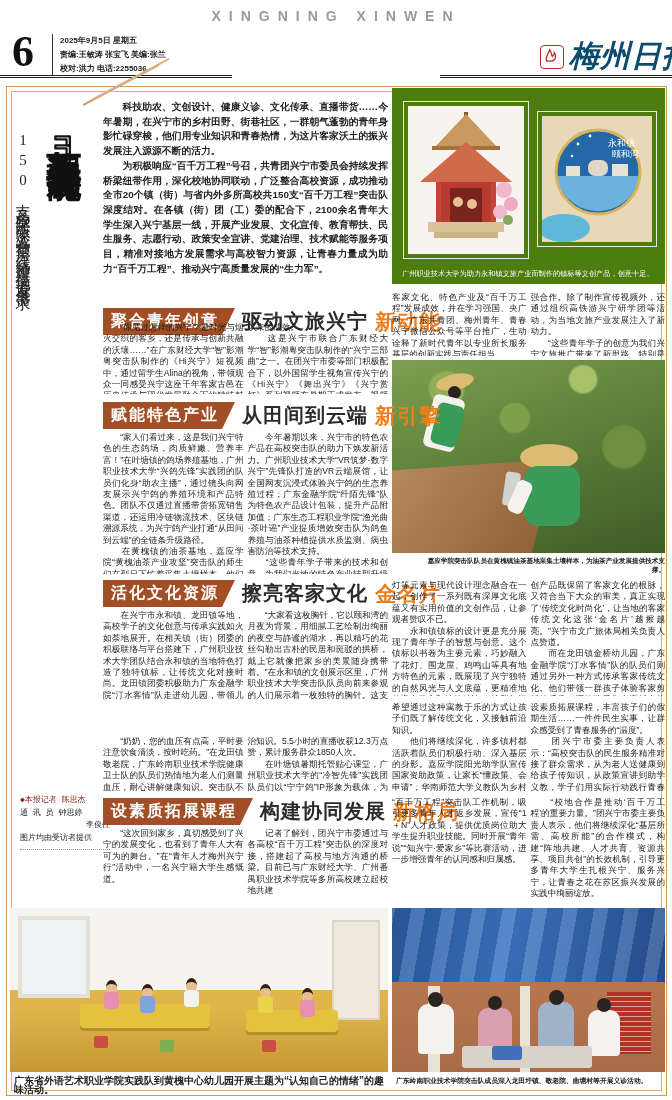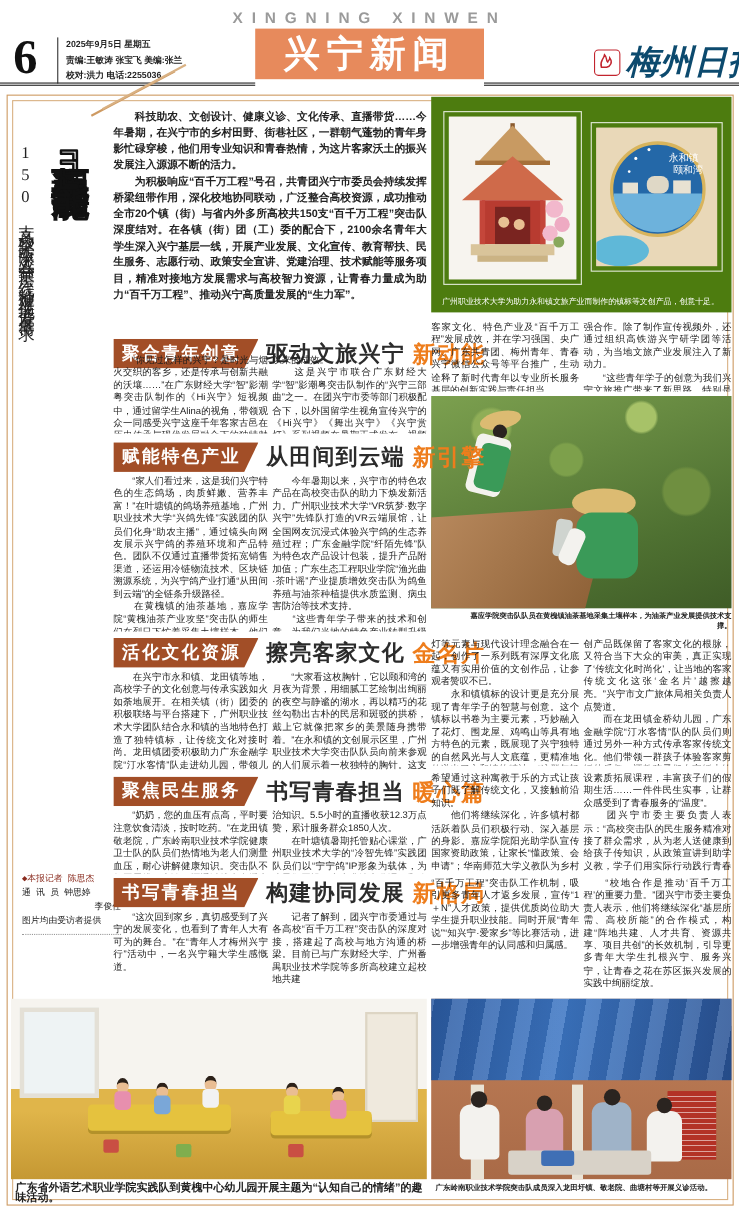--- a/index.html
+++ b/index.html
@@ -108,23 +108,20 @@
   .cap-mid{left:420px;top:556px;width:245px;text-align:right;font-size:6.6px;}
   .cap-bl{left:14px;top:1076px;width:372px;}
   .cap-br{left:396px;top:1076px;width:268px;font-size:6.8px;}
 </style>
 </head>
 <body>
 
 <div id="page">
 
   <div class="abs mast-en">XINGNING  XINWEN</div>
-  <div class="abs mast-box">
-    <span class="mast-cn">兴宁新闻</span>
-  </div>
   <div class="abs pageno">6</div>
   <div class="abs head-divider"></div>
   <div class="abs head-info">
     <div>2025年9月5日  星期五</div>
     <div>责编:王敏涛  张宝飞  美编:张兰</div>
     <div>校对:洪力  电话:2255036</div>
   </div>
   <div class="abs rule rule-l"></div>
   <div class="abs rule rule-r"></div>
   <div class="abs brand">
@@ -247,39 +244,34 @@
     <div class="col">　　在兴宁市永和镇、龙田镇等地，高校学子的文化创意与传承实践如火如荼地展开。在相关镇（街）团委的积极联络与平台搭建下，广州职业技术大学团队结合永和镇的当地特色打造了独特镇标，让传统文化对接时尚。龙田镇团委积极助力广东金融学院“汀水客情”队走进幼儿园，带领儿童体验剪纸，播撒文化种子。这些项目都彰显了青年学子在共青团支持下活化传统、赋能地方的创新力量。</div>
     <div class="col">　　“大家看这枚胸针，它以颐和湾的月夜为背景，用细腻工艺绘制出绚丽的夜空与静谧的湖水，再以精巧的花丝勾勒出古朴的民居和斑驳的拱桥，戴上它就像把家乡的美景随身携带着。”在永和镇的文创展示区里，广州职业技术大学突击队队员向前来参观的人们展示着一枚独特的胸针。这支团队从围龙屋、鸡鸣山、颐和湾等当地知名的文化地标中汲取灵感，巧妙地将花</div>
   </div>
   <div class="abs cols right" style="top:580px;height:116px">
     <div class="col">灯等元素与现代设计理念融合在一起，创作了一系列既有深厚文化底蕴又有实用价值的文创作品，让参观者赞叹不已。
 　　永和镇镇标的设计更是充分展现了青年学子的智慧与创意。这个镇标以书卷为主要元素，巧妙融入了花灯、围龙屋、鸡鸣山等具有地方特色的元素，既展现了兴宁独特的自然风光与人文底蕴，更精准地传递出了永和镇的精神。“这群年轻人用创新让传统‘活’了起来，镇标和文</div>
     <div class="col">创产品既保留了客家文化的根脉，又符合当下大众的审美，真正实现了‘传统文化时尚化’，让当地的客家传统文化这张‘金名片’越擦越亮。”兴宁市文广旅体局相关负责人点赞道。
 　　而在龙田镇金桥幼儿园，广东金融学院“汀水客情”队的队员们则通过另外一种方式传承客家传统文化。他们带领一群孩子体验客家剪纸的乐趣，还教孩子们在宣纸上绘制围龙屋、花灯等富有客家特色的图案，让传统美学以更加生动活泼的方式展示在孩子们眼前。</div>
   </div>
 
-  <div class="abs sec-head" style="top:706px">
-    <span class="badge">聚焦民生服务</span>
-    <span class="t1">书写青春担当</span>
-    <span class="t2">暖心篇</span>
-  </div>
   <div class="abs cols left" style="top:736px;height:58px">
     <div class="col">　　“奶奶，您的血压有点高，平时要注意饮食清淡，按时吃药。”在龙田镇敬老院，广东岭南职业技术学院健康卫士队的队员们热情地为老人们测量血压，耐心讲解健康知识。突击队不仅开展线下义诊，还通过线上直播广泛普及高血压、糖尿病等常见病的防</div>
     <div class="col">治知识。5.5小时的直播收获12.3万点赞，累计服务群众1850人次。
 　　在叶塘镇暑期托管贴心课堂，广州职业技术大学的“冷智先锋”实践团队员们以“宁宁鸽”IP形象为载体，为孩子们开设了客家非遗文化课程和冷链物流科普小课堂，团队</div>
   </div>
   <div class="abs cols right" style="top:702px;height:90px">
     <div class="col">希望通过这种寓教于乐的方式让孩子们既了解传统文化，又接触前沿知识。
 　　他们将继续深化，许多镇村都活跃着队员们积极行动、深入基层的身影。嘉应学院阳光助学队宣传国家资助政策，让家长“懂政策、会申请”；华南师范大学义教队为乡村儿童开</div>
     <div class="col">设素质拓展课程，丰富孩子们的假期生活……一件件民生实事，让群众感受到了青春服务的“温度”。
 　　团兴宁市委主要负责人表示：“高校突击队的民生服务精准对接了群众需求，从为老人送健康到给孩子传知识，从政策宣讲到助学义教，学子们用实际行动践行青春担当，让群众真切感受到了温暖与关怀，也为基层民生服务补充了鲜活力量。”</div>
   </div>
 
   <div class="abs sec-head" style="top:798px">
-    <span class="badge">书写青春担当</span>
+    <span class="badge">设素质拓展课程</span>
     <span class="t1">构建协同发展</span>
     <span class="t2">新格局</span>
   </div>
   <div class="abs cols left" style="top:828px;height:76px">
     <div class="col">　　“这次回到家乡，真切感受到了兴宁的发展变化，也看到了青年人大有可为的舞台。”在“青年人才梅州兴宁行”活动中，一名兴宁籍大学生感慨道。</div>
     <div class="col">　　记者了解到，团兴宁市委通过与各高校“百千万工程”突击队的深度对接，搭建起了高校与地方沟通的桥梁。目前已与广东财经大学、广州番禺职业技术学院等多所高校建立起校地共建</div>
   </div>
   <div class="abs cols right" style="top:797px;height:106px">
     <div class="col">“百千万工程”突击队工作机制，吸引更多青年人才返乡发展，宣传“1＋N”人才政策，提供优质岗位助大学生提升职业技能。同时开展“青年说”“知兴宁·爱家乡”等比赛活动，进一步增强青年的认同感和归属感。</div>
     <div class="col">　　“校地合作是推动‘百千万工程’的重要力量。”团兴宁市委主要负责人表示，他们将继续深化“基层所需、高校所能”的合作模式，构建“阵地共建、人才共育、资源共享、项目共创”的长效机制，引导更多青年大学生扎根兴宁、服务兴宁，让青春之花在苏区振兴发展的实践中绚丽绽放。</div>

